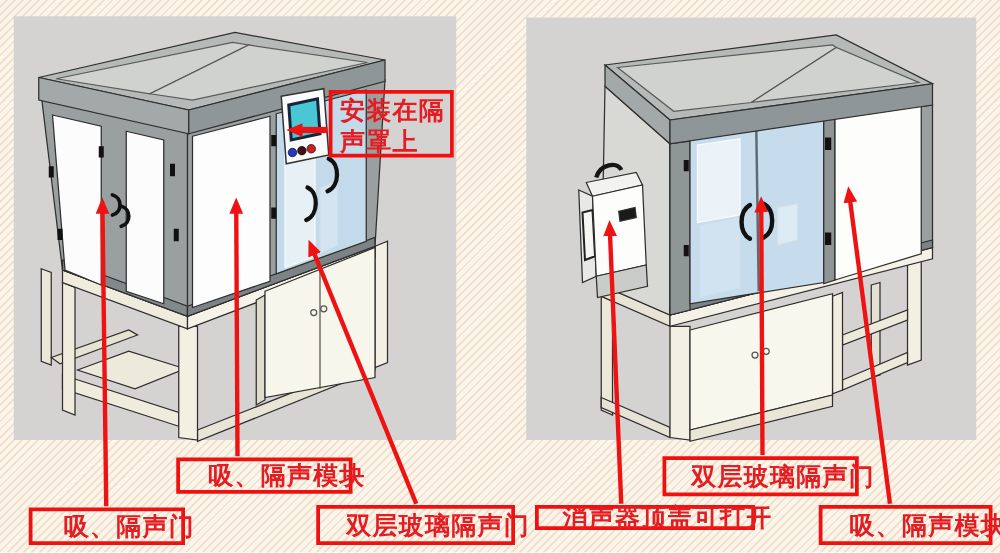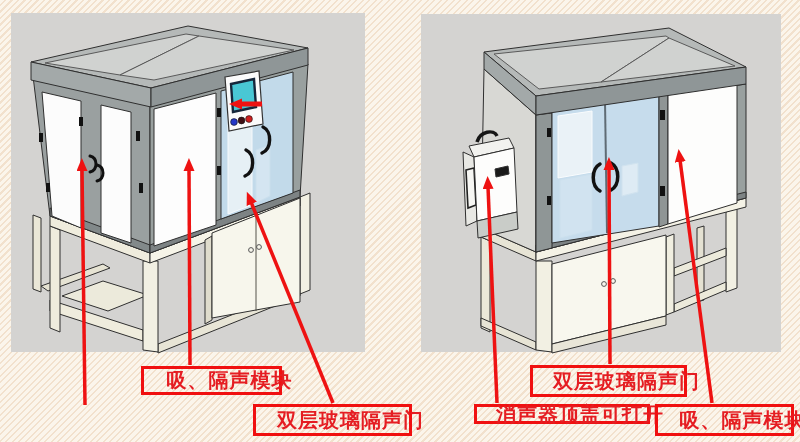--- a/index.html
+++ b/index.html
@@ -32,21 +32,21 @@
     text-align:left;
     line-height:25px;
     padding:2px 0 0 6px;
     letter-spacing:1px;
   }
   #lbl-install{left:263px;top:72px;width:100px;height:54px;}
   #lbl-absorb-door{left:23px;top:406px;width:125px;height:30px;}
   #lbl-module-left{left:141px;top:366px;width:141px;height:29px;}
   #lbl-glass-left{left:253px;top:404px;width:159px;height:32px;}
   #lbl-glass-right{left:530px;top:365px;width:157px;height:32px;}
-  #lbl-silencer{left:428px;top:404px;width:176px;height:20px;margin-left:46px;}
+  #lbl-silencer{left:428px;top:404px;width:176px;height:20px;}
   #lbl-module-right{left:655px;top:404px;width:139px;height:32px;}
 </style>
 </head>
 <body>
 
 <div class="stage">
 
 <svg width="800" height="442" viewBox="0 0 800 442">
   <defs>
     <marker id="ah" markerUnits="userSpaceOnUse" markerWidth="16" markerHeight="13" refX="2" refY="5.5" orient="auto">
@@ -203,18 +203,20 @@
     <path d="M262,104 L240,104" stroke-width="5" marker-end="url(#ah)"></path>
     <path d="M85,405 L82,169" stroke-width="3.5" marker-end="url(#ah)"></path>
     <path d="M190,365 L189,169" stroke-width="3.5" marker-end="url(#ah)"></path>
     <path d="M333,403 L251,202" stroke-width="3.5" marker-end="url(#ah)"></path>
     <path d="M497,403 L488,187" stroke-width="3.5" marker-end="url(#ah)"></path>
     <path d="M610,364 L609,168" stroke-width="3.5" marker-end="url(#ah)"></path>
     <path d="M712,403 L680,160" stroke-width="3.5" marker-end="url(#ah)"></path>
   </g>
 </svg>
 
+  <div class="ann multiline" id="lbl-install">安装在隔声罩上</div>
+  <div class="ann" id="lbl-absorb-door">吸、隔声门</div>
   <div class="ann" id="lbl-module-left">吸、隔声模块</div>
   <div class="ann" id="lbl-glass-left">双层玻璃隔声门</div>
   <div class="ann" id="lbl-glass-right">双层玻璃隔声门</div>
   <div class="ann" id="lbl-silencer">消声器顶盖可打开</div>
   <div class="ann" id="lbl-module-right">吸、隔声模块</div>
 </div>
 
 </body></html>

